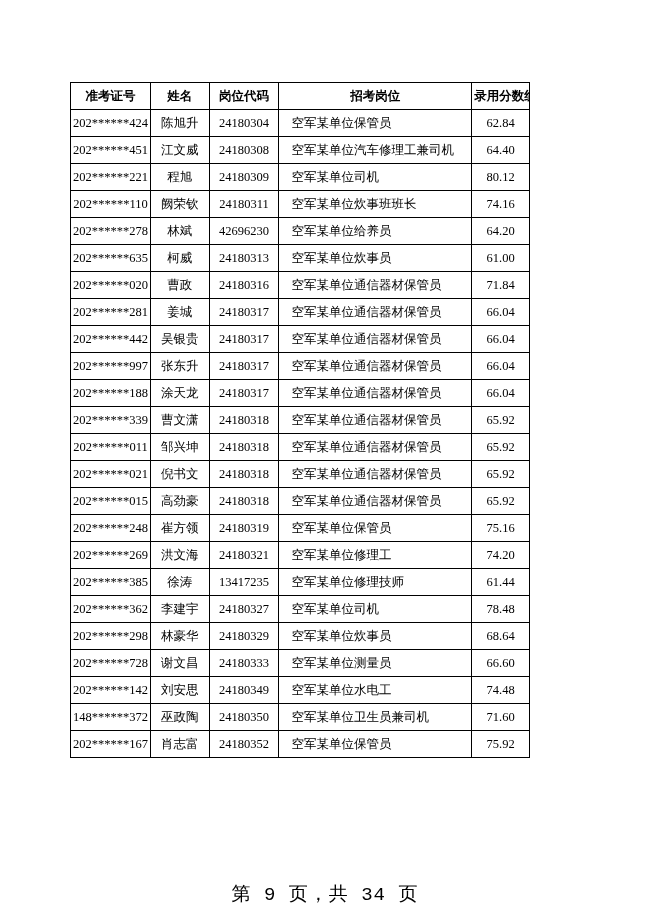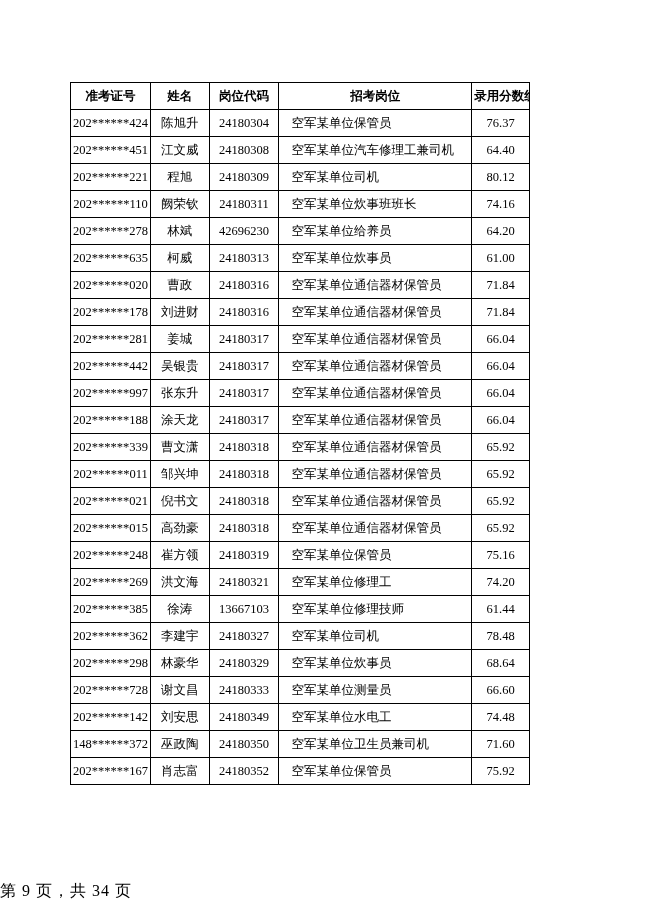--- a/index.html
+++ b/index.html
@@ -47,23 +47,24 @@
   col.c-ticket  { width: 17.4%; }
   col.c-name    { width: 12.8%; }
   col.c-code    { width: 15.2%; }
   col.c-pos     { width: 42.0%; }
   col.c-score   { width: 12.6%; }
   .footer {
     position: absolute;
     left: 0;
     top: 881px;
     width: 100%;
-    text-align: left;
-    font-size: 16px;
+    text-align: center;
+    font-size: 19px;
     letter-spacing: 1px;
+    font-family: Liberation Mono, monospace;
   }
 </style>
 </head>
 <body>
 
 <div class="page">
   <table class="score-table">
     <colgroup>
       <col class="c-ticket">
       <col class="c-name">
@@ -79,21 +80,21 @@
         <th>招考岗位</th>
         <th>录用分数线</th>
       </tr>
     </thead>
     <tbody id="table-body">
         <tr>
           <td>202******424</td>
           <td>陈旭升</td>
           <td>24180304</td>
           <td>空军某单位保管员</td>
-          <td>76.37</td>
+          <td>62.84</td>
         </tr>
         <tr>
           <td>202******451</td>
           <td>江文威</td>
           <td>24180308</td>
           <td>空军某单位汽车修理工兼司机</td>
           <td>64.40</td>
         </tr>
         <tr>
           <td>202******221</td>
@@ -124,27 +125,20 @@
           <td>61.00</td>
         </tr>
         <tr>
           <td>202******020</td>
           <td>曹政</td>
           <td>24180316</td>
           <td>空军某单位通信器材保管员</td>
           <td>71.84</td>
         </tr>
         <tr>
-          <td>202******178</td>
-          <td>刘进财</td>
-          <td>24180316</td>
-          <td>空军某单位通信器材保管员</td>
-          <td>71.84</td>
-        </tr>
-        <tr>
           <td>202******281</td>
           <td>姜城</td>
           <td>24180317</td>
           <td>空军某单位通信器材保管员</td>
           <td>66.04</td>
         </tr>
         <tr>
           <td>202******442</td>
           <td>吴银贵</td>
           <td>24180317</td>
@@ -203,21 +197,21 @@
         <tr>
           <td>202******269</td>
           <td>洪文海</td>
           <td>24180321</td>
           <td>空军某单位修理工</td>
           <td>74.20</td>
         </tr>
         <tr>
           <td>202******385</td>
           <td>徐涛</td>
-          <td>13667103</td>
+          <td>13417235</td>
           <td>空军某单位修理技师</td>
           <td>61.44</td>
         </tr>
         <tr>
           <td>202******362</td>
           <td>李建宇</td>
           <td>24180327</td>
           <td>空军某单位司机</td>
           <td>78.48</td>
         </tr>

